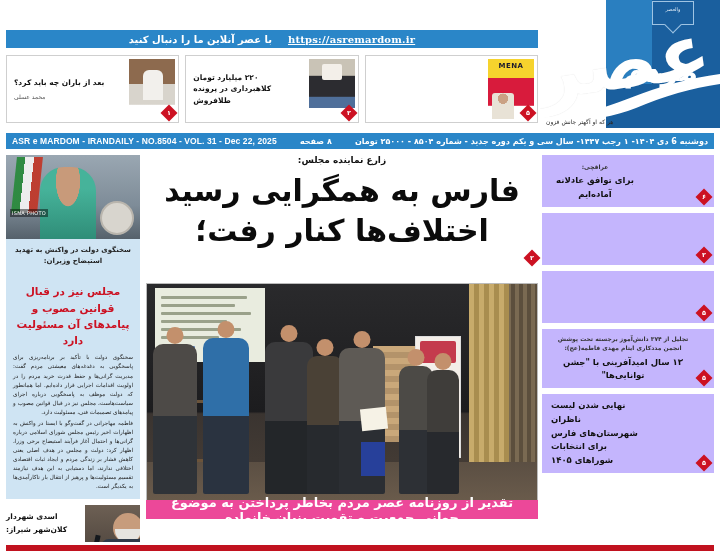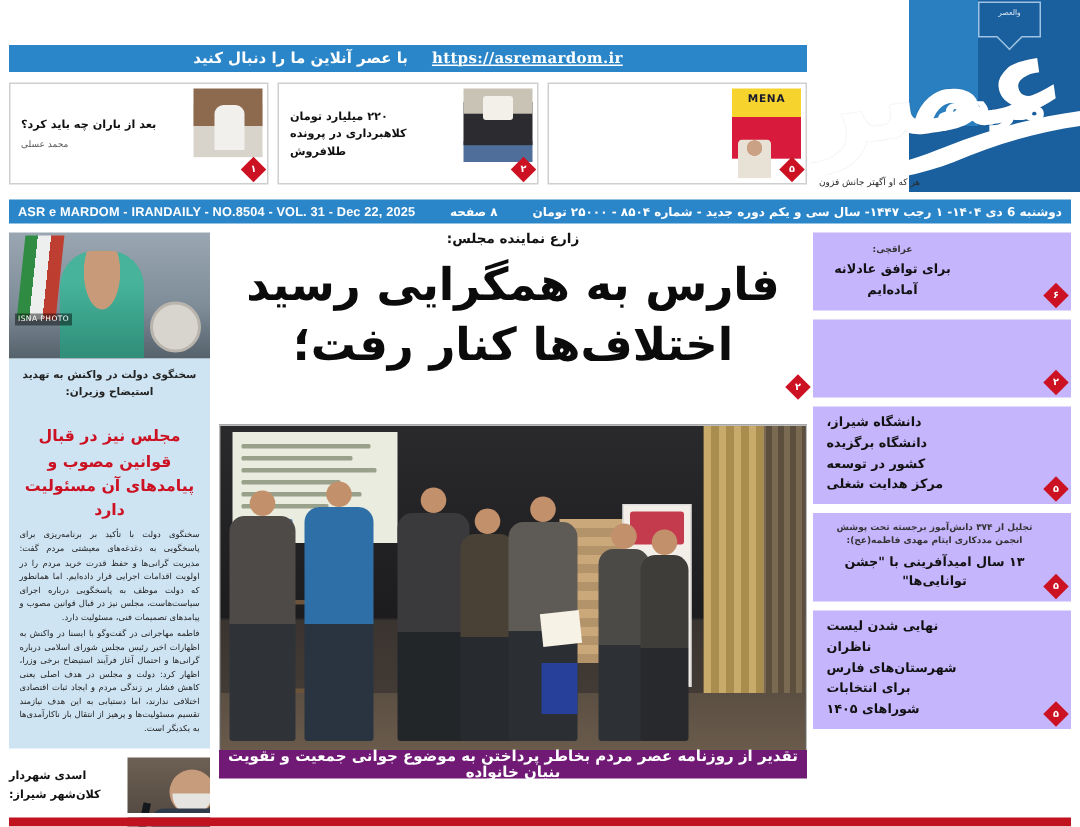--- a/index.html
+++ b/index.html
@@ -413,23 +413,23 @@
   .p7 { left:280px;width:32px; height:124px; background: linear-gradient(180deg,#3f3d3a 0 50%, #27292d 50% 100%); }
   .cert { position:absolute; left:214px; bottom:74px; width:26px; height:22px; background:#f6f2e6; transform:rotate(-6deg); }
   .bag { position:absolute; left:214px; bottom:28px; width:24px; height:34px; background:#27409a; }
 
   .ct-caption {
     position: absolute;
     top: 345px;
     left: 0;
     width: 392px;
     height: 19px;
-    background: #701a75;
+    background: #ec4899;
     color: #fff;
-    font-size: 10px;
+    font-size: 13px;
     font-weight: bold;
     display: flex;
     align-items: center;
     justify-content: center;
     box-sizing: border-box;
     padding: 0 4px;
     text-align: center;
   }
 
   
@@ -701,23 +701,20 @@
 
     <div class="rc-card">
       <div class="rc-thumb th-street"></div>
       <div class="diamond">
           <span>۲</span>
         </div>
     </div>
 
     <div class="rc-card">
       <div class="rc-thumb th-campus"></div>
-      <div class="rc-text">
-        <div class="rc-headline">دانشگاه شیراز، دانشگاه برگزیده کشور در توسعه مرکز هدایت شغلی</div>
-      </div>
       <div class="diamond">
           <span>۵</span>
         </div>
     </div>
 
     <div class="rc-card noimg">
       <div class="rc-text">
         <div class="rc-kicker">تجلیل از ۳۷۴ دانش‌آموز برجسته تحت پوشش انجمن مددکاری ایتام مهدی فاطمه(عج):</div>
         <div class="rc-headline center">۱۳ سال امیدآفرینی با "جشن توانایی‌ها"</div>
       </div>

